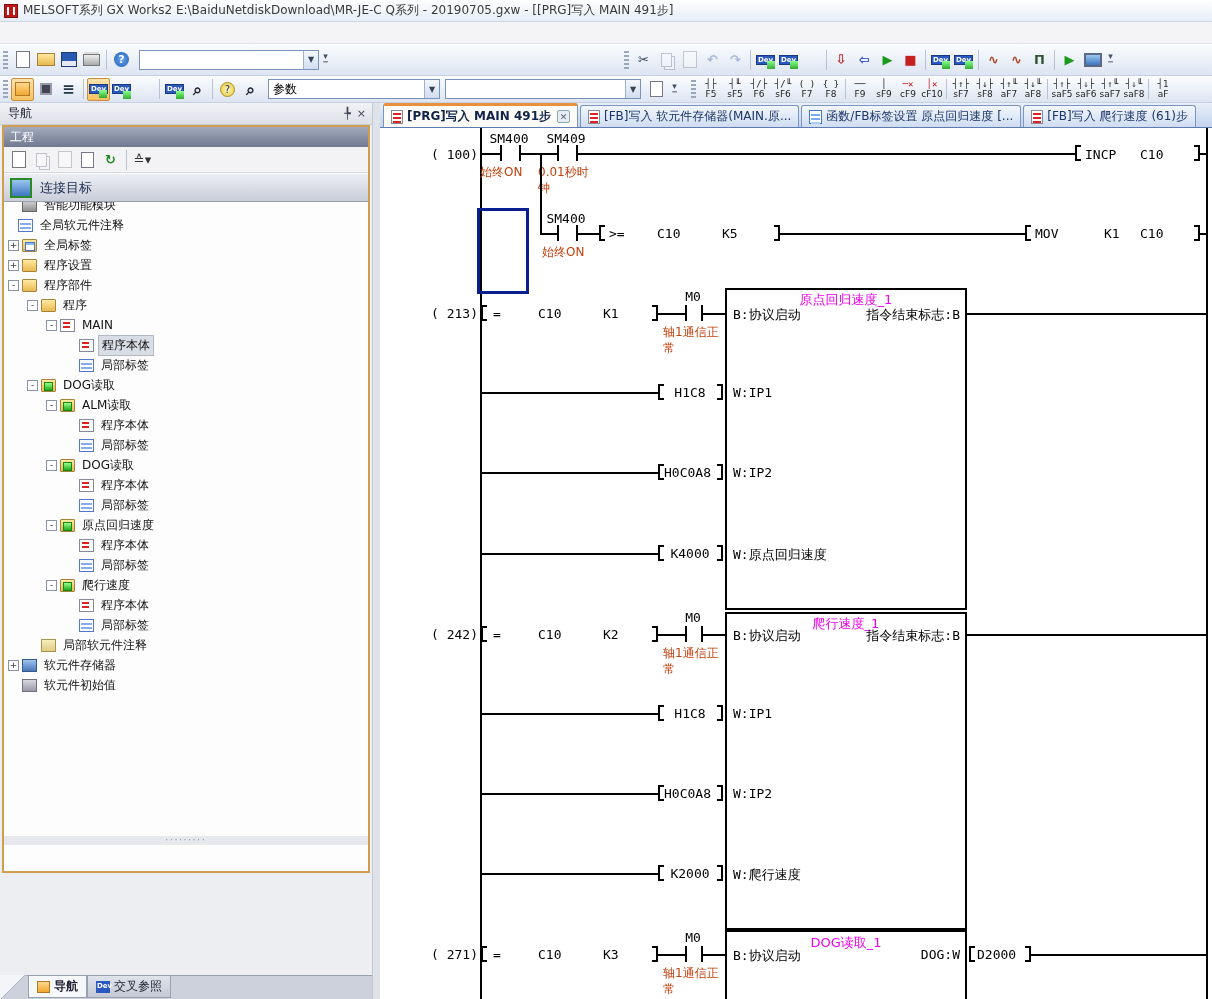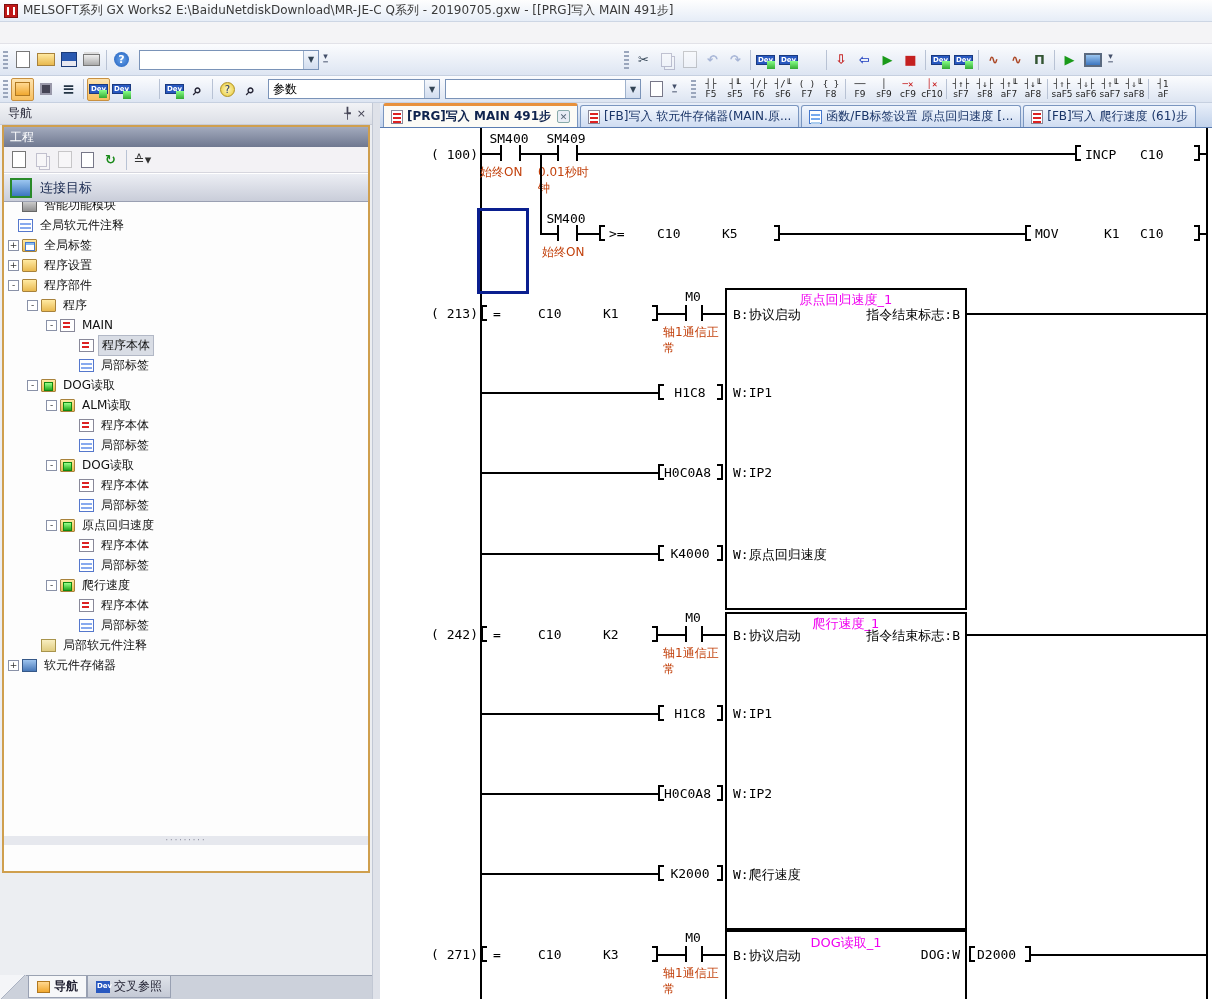--- a/index.html
+++ b/index.html
@@ -465,20 +465,25 @@
         <div class="trow" style="padding-left: 23px;">
           <span class="expander"></span>
           <span class="ti slot-icon ic-localcomment"></span>
           <span class="lab">局部软元件注释</span>
         </div>
         <div class="trow" style="padding-left: 4px;">
           <span class="expander box">+</span>
           <span class="ti slot-icon ic-devmem"></span>
           <span class="lab">软元件存储器</span>
         </div>
+        <div class="trow" style="padding-left: 4px;">
+          <span class="expander"></span>
+          <span class="ti slot-icon ic-devinit"></span>
+          <span class="lab">软元件初始值</span>
+        </div>
     </div>
     <div class="dots">·········</div>
     <div class="navbtn active">
         <span class="bi slot-icon ic-proj"></span>
         <span>工程</span>
       </div>
       <div class="navbtn">
         <span class="bi slot-icon ic-lib"></span>
         <span>用户库</span>
       </div>

